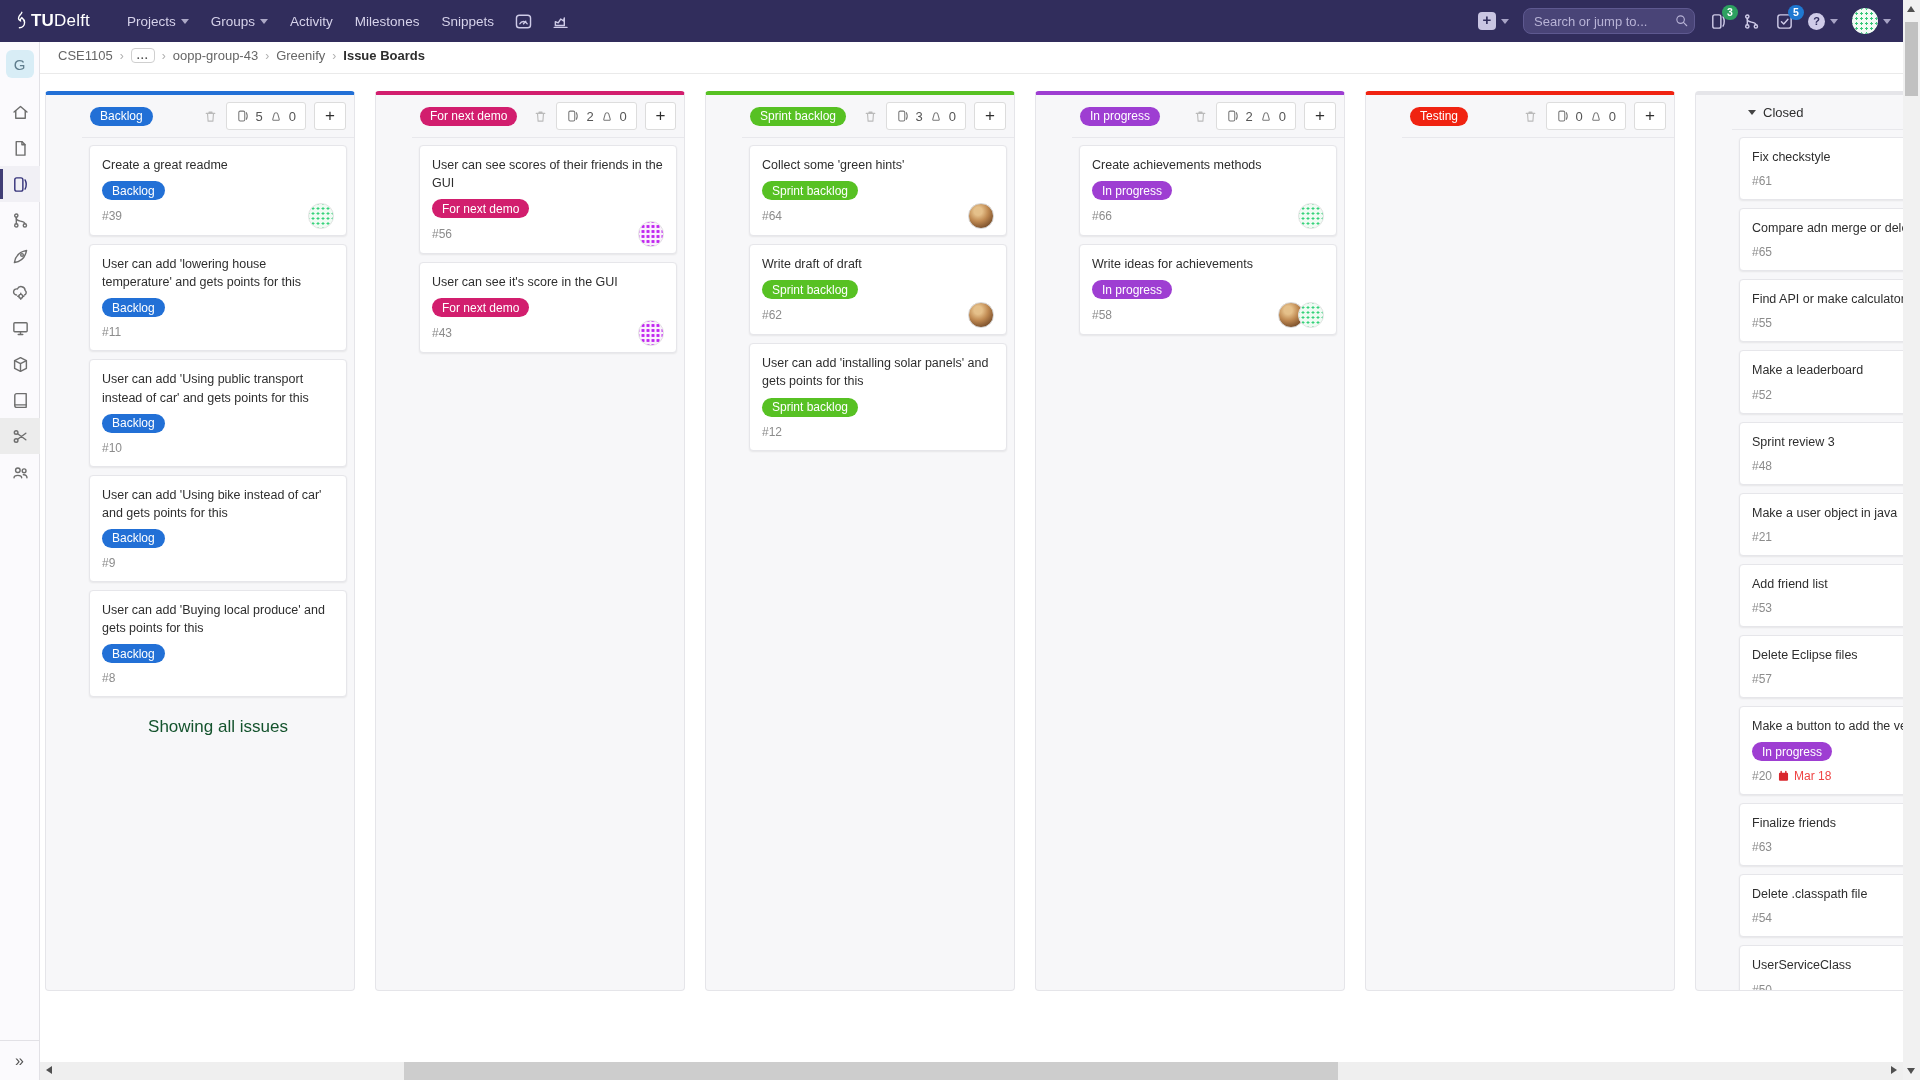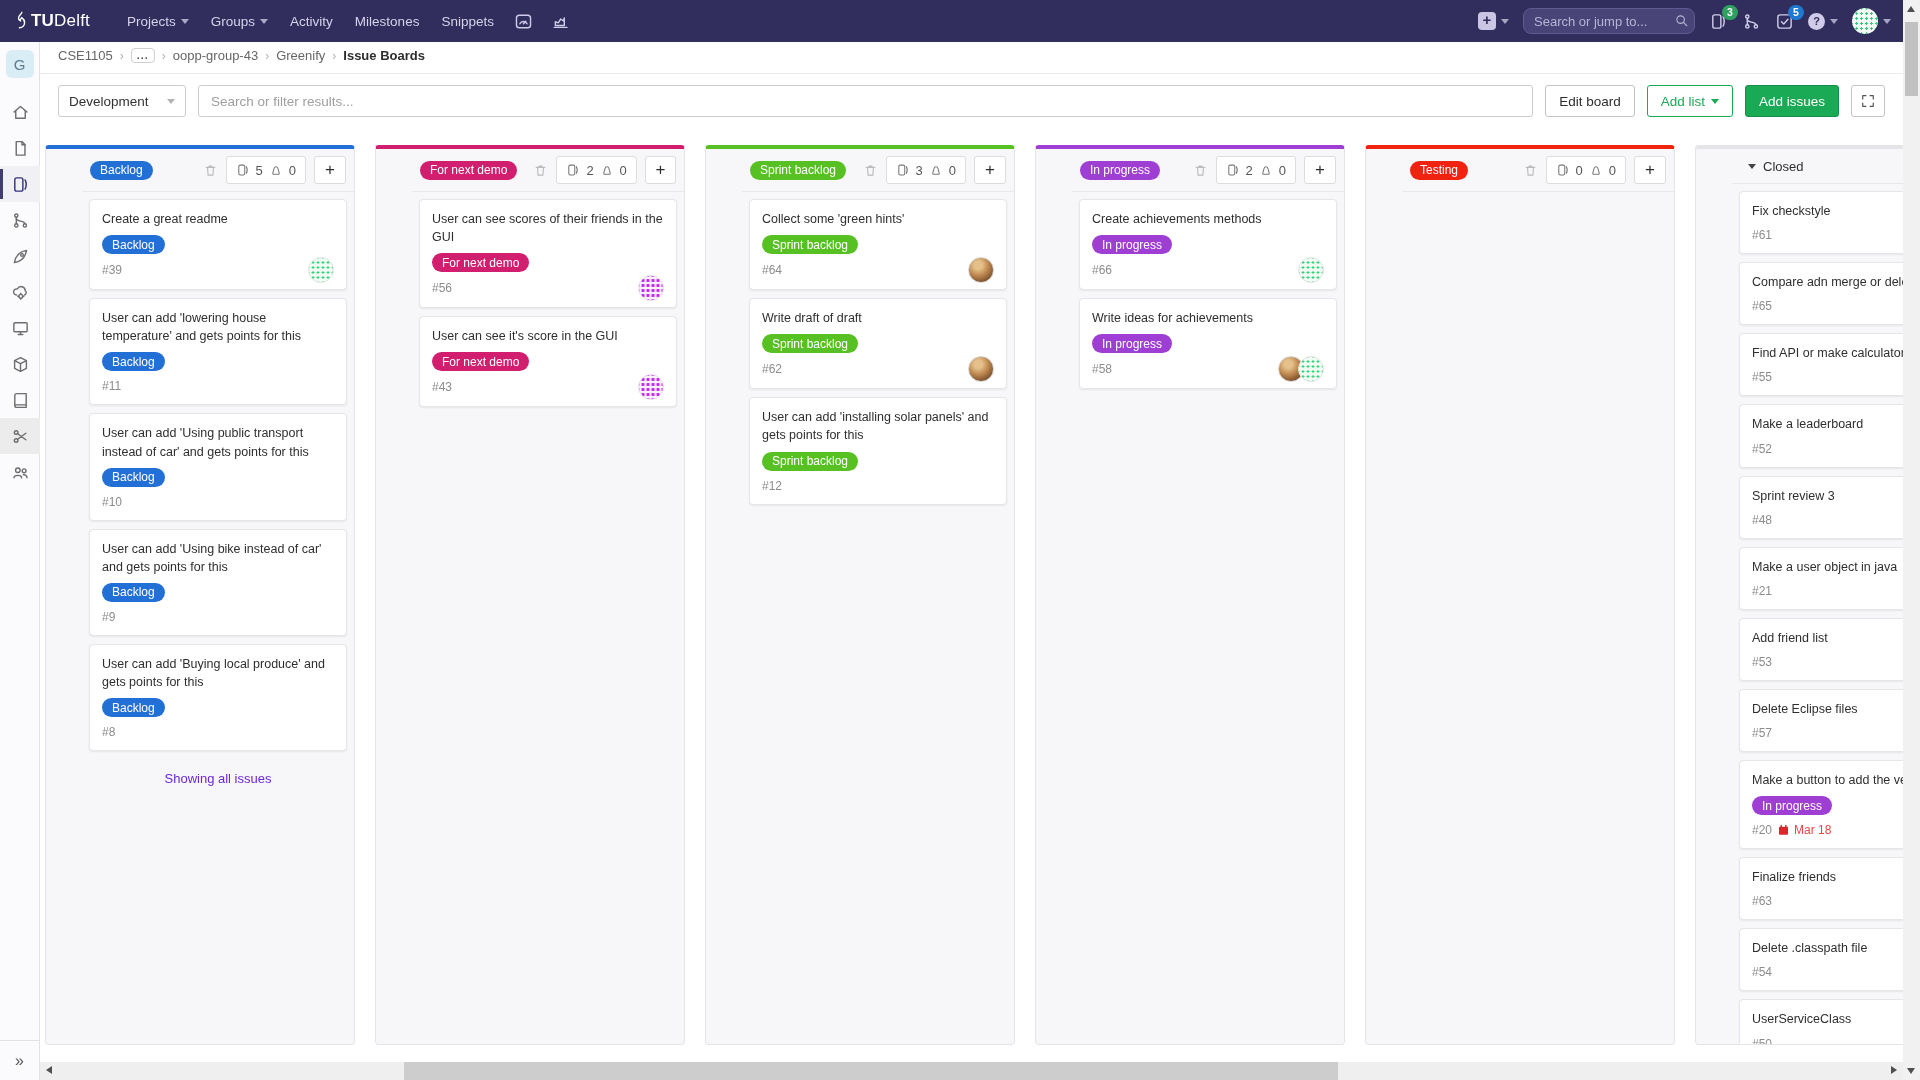--- a/index.html
+++ b/index.html
@@ -108,21 +108,21 @@
   .card-labels { margin-top:7px; display:flex; gap:5px; }
   .card-meta { margin-top:7px; display:flex; align-items:center; gap:5px; color:#8c8c8c; font-size:12px; min-height:16px; }
   .due { color:#ef4444; display:flex; align-items:center; gap:4px; font-size:12px;justify-content:center; }
   .due svg { width:13px; height:13px; }
   .meta-avatars { margin-left:auto; display:flex; }
   .c-avatar { width:26px; height:26px; border-radius:50%; border:1px solid #e3e3e3; background:#fff; margin:-4px 0; }
   .c-avatar + .c-avatar { margin-left:-6px; }
   .av-identicon-green  { background-color:#effbf3; background-image:radial-gradient(#35d27b 1.3px, transparent 1.4px); background-size:5px 5px; background-position:1.5px 2px; }
   .av-identicon-purple { background-color:#fbeffd; background-image:radial-gradient(#c026f0 1.4px, transparent 1.5px); background-size:5px 5px; background-position:1.5px 2px; }
   .av-photo { background:radial-gradient(circle at 38% 30%, #e5c08a 0 18%, #c08a52 45%, #6d4423 85%); border-color:#d6d6d6; }
-  .col-footer { text-align:center; color:#6d28d9; font-size:13px; padding:12px 0; }
+  .col-footer { text-align:center; color:#14532d; font-size:17px; padding:12px 0; }
   .closed-header { display:flex; align-items:center; gap:7px; padding:10px 8px 9px 16px; color:#2e2e2e; font-size:13px; cursor:pointer; }
   .closed-caret { width:0; height:0; border-left:4.5px solid transparent; border-right:4.5px solid transparent; border-top:5.5px solid #444; }
 
   
   .vscroll { position:absolute; top:0; right:0; width:17px; bottom:18px; background:#f1f1f1; z-index:40; }
   .vscroll .arrow-up { position:absolute; top:6px; left:4px; width:0; height:0;
       border-left:4.5px solid transparent; border-right:4.5px solid transparent; border-bottom:6px solid #505050; }
   .v-thumb { position:absolute; top:22px; left:2px; width:13px; height:74px; background:#c1c1c1; }
   .corner-br { position:absolute; right:0; bottom:0; width:17px; height:18px; background:#f1f1f1; z-index:41; }
   .corner-br .arrow-down { position:absolute; top:6px; left:4px; width:0; height:0;
@@ -333,38 +333,20 @@
       <span class="bc-sep">›</span>
       <span class="bc-ellipsis">...</span>
       <span class="bc-sep">›</span>
       <span class="bc-item">oopp-group-43</span>
       <span class="bc-sep">›</span>
       <span class="bc-item">Greenify</span>
       <span class="bc-sep">›</span>
       <span class="bc-current">Issue Boards</span>
     </div>
 
-  <div class="controls">
-    <div class="board-select">
-      <span>Development</span>
-      <span class="caret"></span>
-    </div>
-    <input class="filter-input" type="text" placeholder="Search or filter results..." style="">
-    <button class="btn">Edit board</button>
-    <button class="btn btn-addlist">
-      <span>Add list</span>
-      <span class="caret"></span>
-    </button>
-    <button class="btn btn-green">Add issues</button>
-    <button class="btn btn-icon" id="fullscreen-btn">
-        <svg viewBox="0 0 20 20" fill="none" stroke="currentColor" stroke-width="1.5" stroke-linecap="round" stroke-linejoin="round">
-          <path d="M3.4 7.4v-4h4M12.6 3.4h4v4M16.6 12.6v4h-4M7.4 16.6h-4v-4"></path>
-        </svg>
-      </button>
-  </div>
 
   <div class="board" id="board">
       <div class="board-column" style="border-top-color: rgb(34, 112, 214);">
         <div class="col-header">
           <span class="label-pill" style="background:#2270d6">Backlog</span>
           <span class="col-spacer"></span>
           <span class="trash-btn">
             <svg viewBox="0 0 20 20" fill="none" stroke="currentColor" stroke-width="1.5" stroke-linecap="round" stroke-linejoin="round">
               <path d="M4.2 5.8h11.6M8 5.8V4.2h4v1.6M6 5.8l.8 10.4h6.4L14 5.8"></path>
             </svg>

